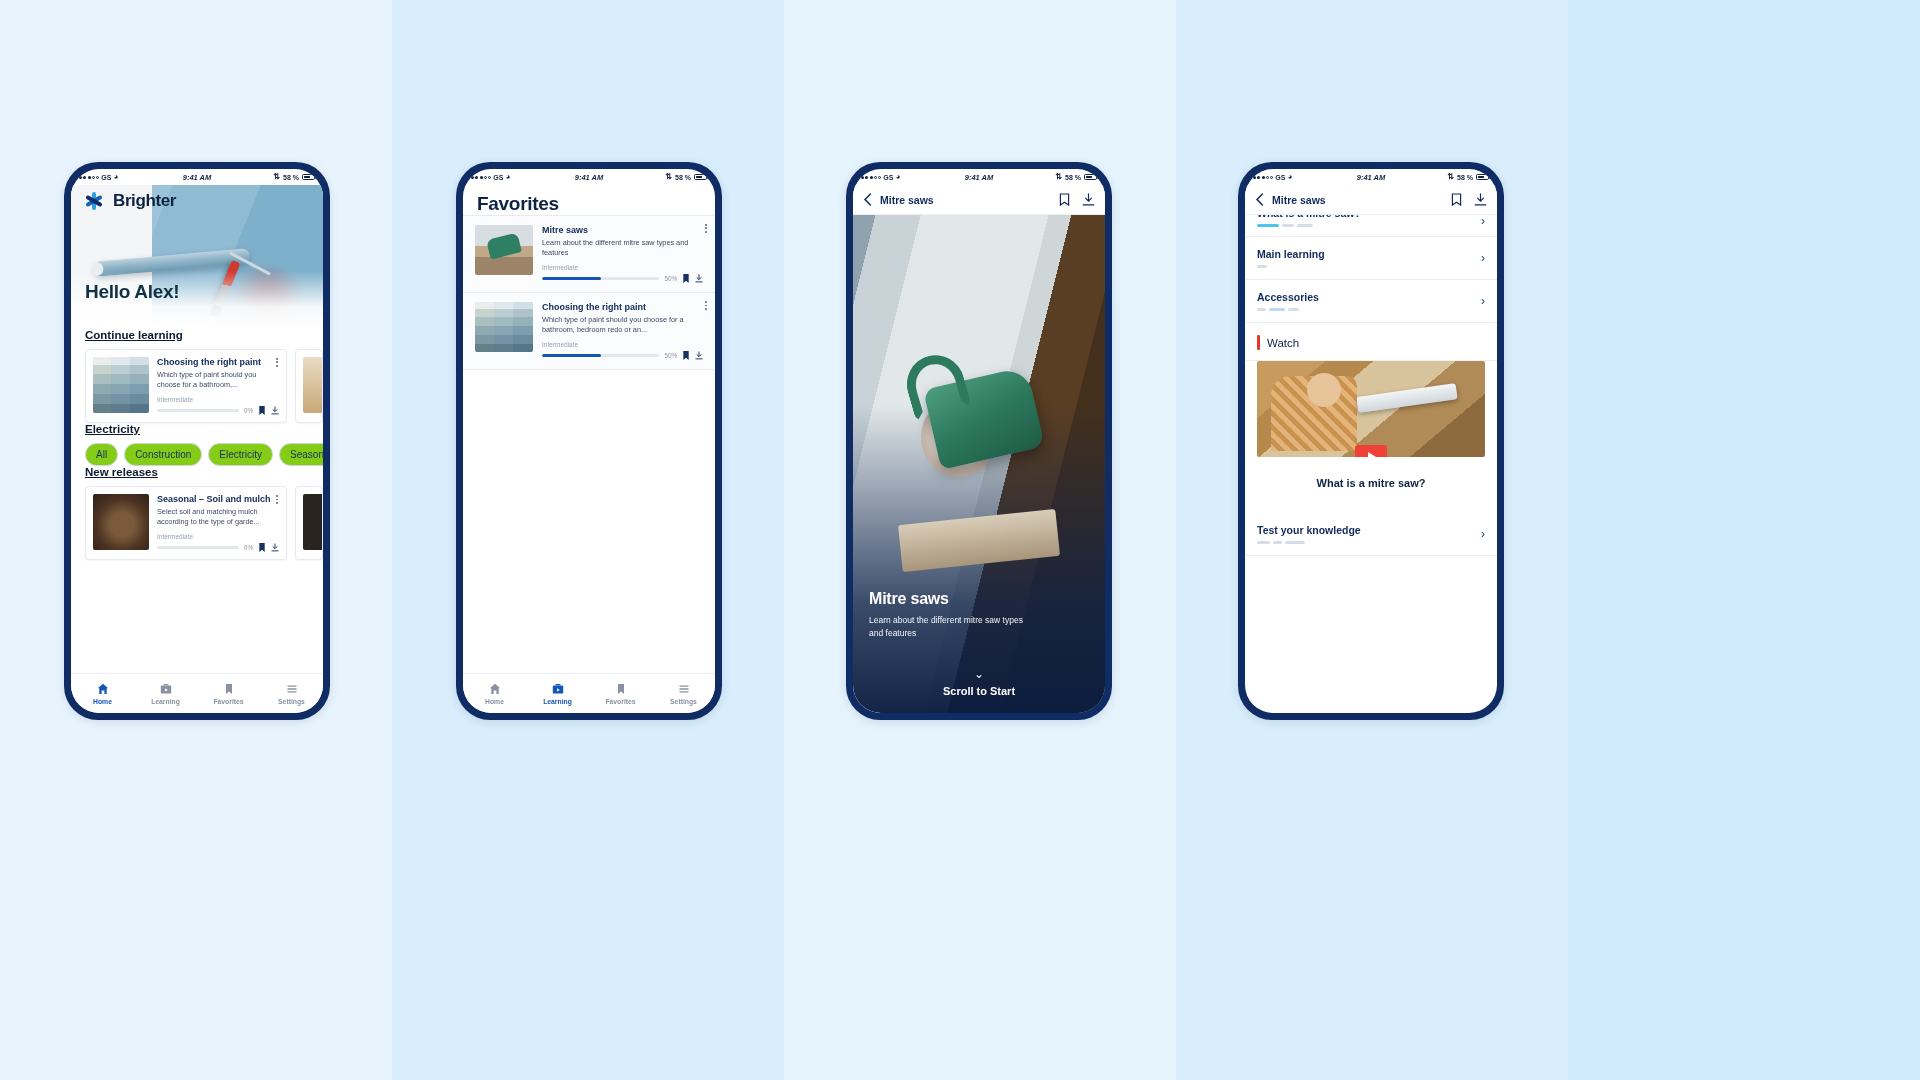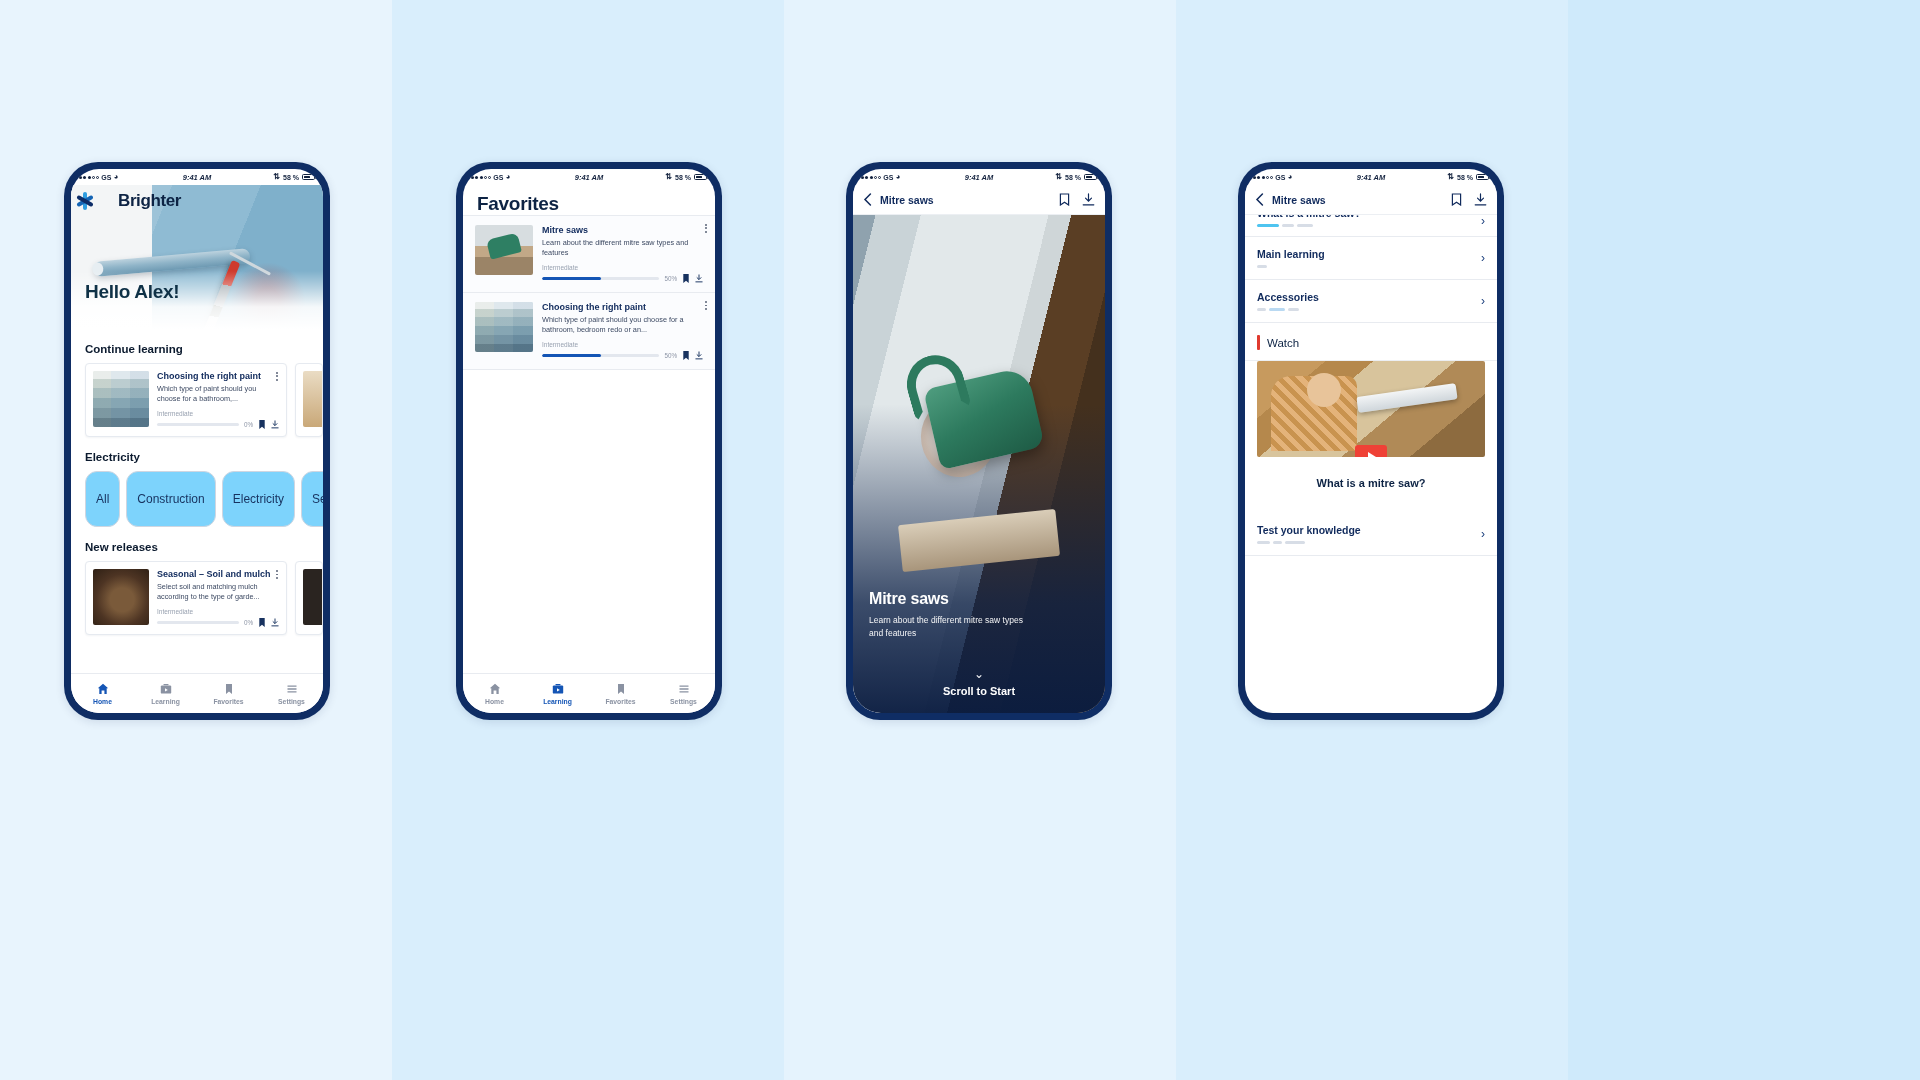--- a/index.html
+++ b/index.html
@@ -92,37 +92,37 @@
     position:absolute; left:64%; top:57%; width:9px; height:92px;
     background: linear-gradient(170deg,#cf3a2d 0 28%, #9aa4ab 28% 52%, #2c3f33 52% 64%, #d8dde0 64% 100%);
     transform: rotate(22deg); transform-origin: top left;
     border-radius: 3px; box-shadow: -2px 2px 5px rgba(0,0,0,.22);
   }
   .hero .fade {
     position:absolute; left:0; right:0; bottom:0; height:58px;
     background: linear-gradient(180deg, rgba(255,255,255,0) 0%, rgba(255,255,255,.92) 62%, #fff 100%);
   }
   .brand {
-    position: absolute; top: 22px; left: 5px;
-    display: flex; align-items: center; gap: 24px; z-index: 3; justify-content: flex-end;
+    position: absolute; top: 22px; left: 14px;
+    display: flex; align-items: center; gap: 10px; z-index: 3; justify-content: flex-end;
   }
   .brand-mark { width: 18px; height: 18px; position: relative; }
   .brand-mark span {
     position:absolute; left:7px; top:0; width:4px; height:18px; border-radius:2px;
     background:#2f9de0;
   }
   .brand-mark span:nth-child(2){ transform: rotate(60deg); background:#1464b4; }
   .brand-mark span:nth-child(3){ transform: rotate(-60deg); background:#0d2d68; }
   .brand-text { font-size: 17px; font-weight: bold; color:#0d2344; letter-spacing:-.4px; }
   .greeting {
     position:absolute; left:14px; bottom:26px; z-index:3;
     font-size: 19px; font-weight: bold; color:#0f3146; letter-spacing:-.3px;
   }
 
-  .sec-title { font-size: 11.5px; font-weight: bold; color:#0b1a2e; padding: 0 14px; margin-top: 14px; margin-bottom: 8px; }
+  .sec-title { font-size: 11.5px; font-weight: bold; color:#0b1a2e; padding: 0 14px; margin-bottom: 8px; text-decoration: underline; }
 
   .card-row { display:flex; gap:8px; padding-left:14px; }
   .lcard {
     flex: 0 0 202px; background:#fff; border:1px solid #e6eaf0; border-radius:4px;
     display:flex; padding:7px; gap:8px; box-shadow: 0 1px 2px rgba(20,40,80,.05);
   }
   .lcard.partial { flex: 0 0 28px; overflow:hidden; }
   .thumb { flex:0 0 56px; height:56px; border-radius:2px; overflow:hidden; }
   .thumb.paint {
     background:
@@ -155,22 +155,22 @@
   .prog i { display:block; height:100%; background:#1455b5; border-radius:2px; }
   .prog-pct { font-size:6.3px; color:#8d95a6; }
   .card-icons { display:flex; gap:5px; align-items:center; }
   .ic { width:8px; height:9px; color:#17325f; }
   .kebab { position:absolute; top:8px; right:8px; display:flex; flex-direction:column; gap:1.6px; align-items:center; }
   .kebab b { width:1.9px; height:1.9px; border-radius:50%; background:#5a6478; display:block; }
   .lcard { position: relative; }
 
   .chips { display:flex; gap:6px; padding:0 14px; flex-wrap:nowrap; }
   .chip {
-    border:1px solid #cfd6e1; border-radius:12px; padding:20px 10px;
-    font-size:12px; color:#17325f; background:#7dd3fc; white-space:nowrap;
+    border:1px solid #cfd6e1; border-radius:12px; padding:5px 10px;
+    font-size:10px; color:#17325f; background:#84cc16; white-space:nowrap;
   }
 
   
   .tabbar {
     flex:0 0 40px; height:40px; border-top:1px solid #e8ebf0; background:#fff;
     display:flex; align-items:center; z-index:5;
   }
   .tab { flex:1; display:flex; flex-direction:column; align-items:center; gap:3px; color:#8a92a2; }
   .tab.active { color:#1455b5; }
   .tab-label { font-size:6.8px; font-weight:bold; }

